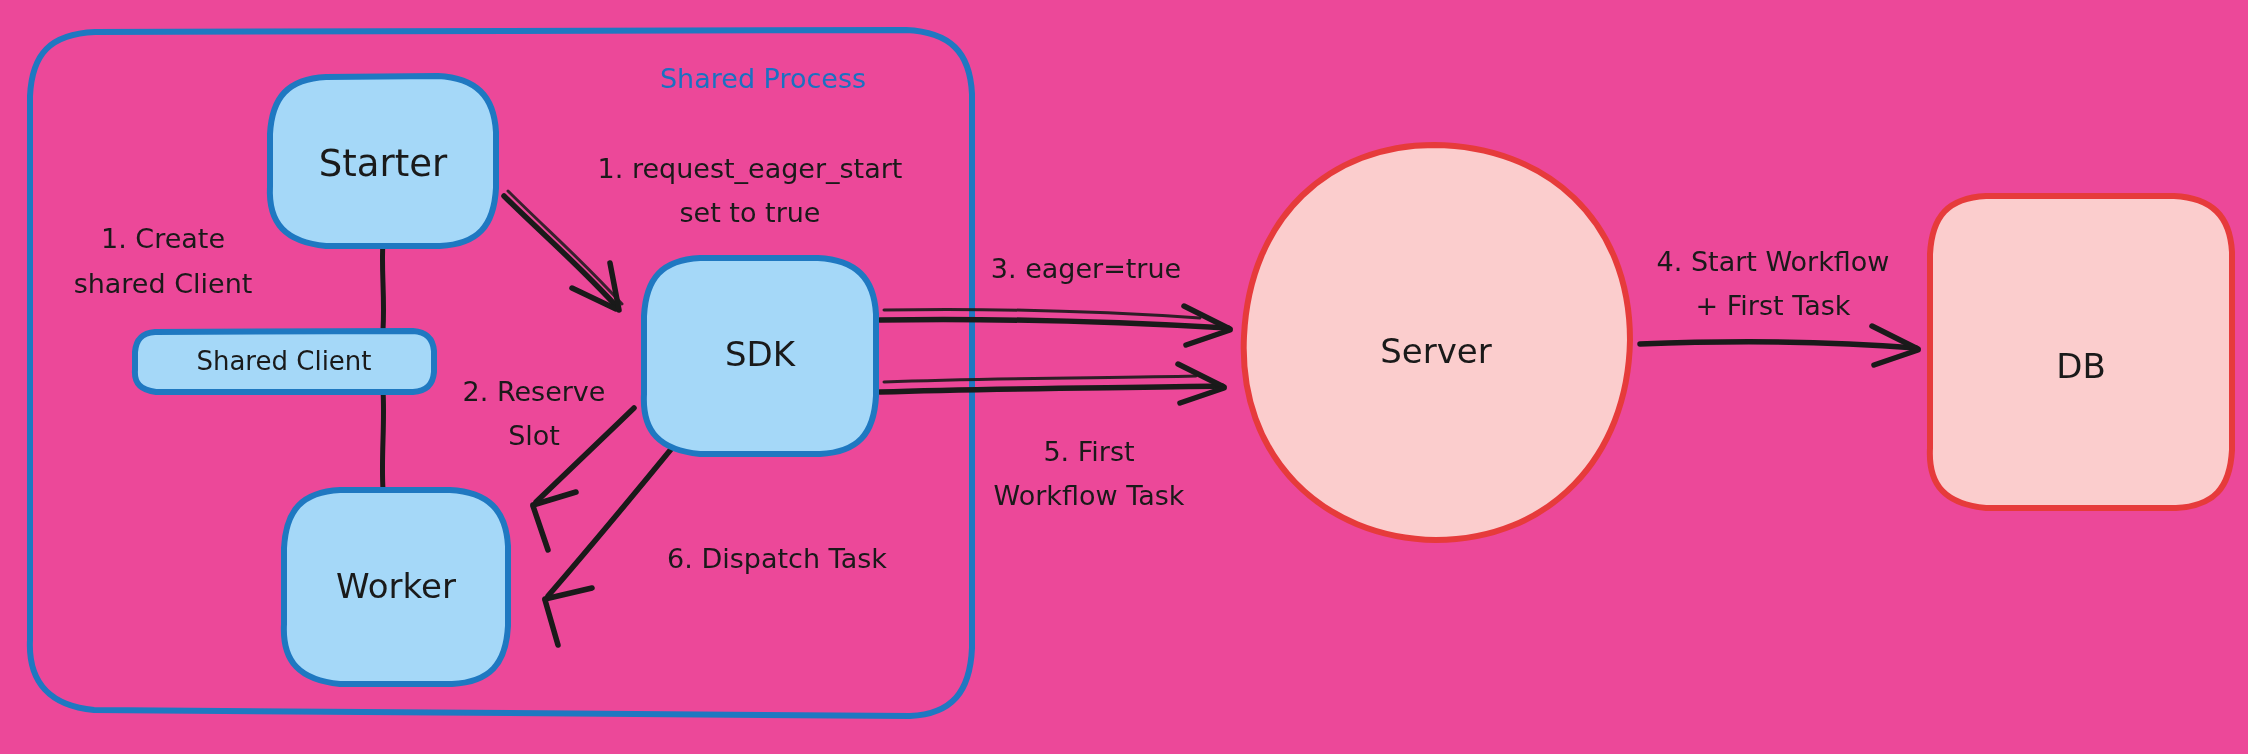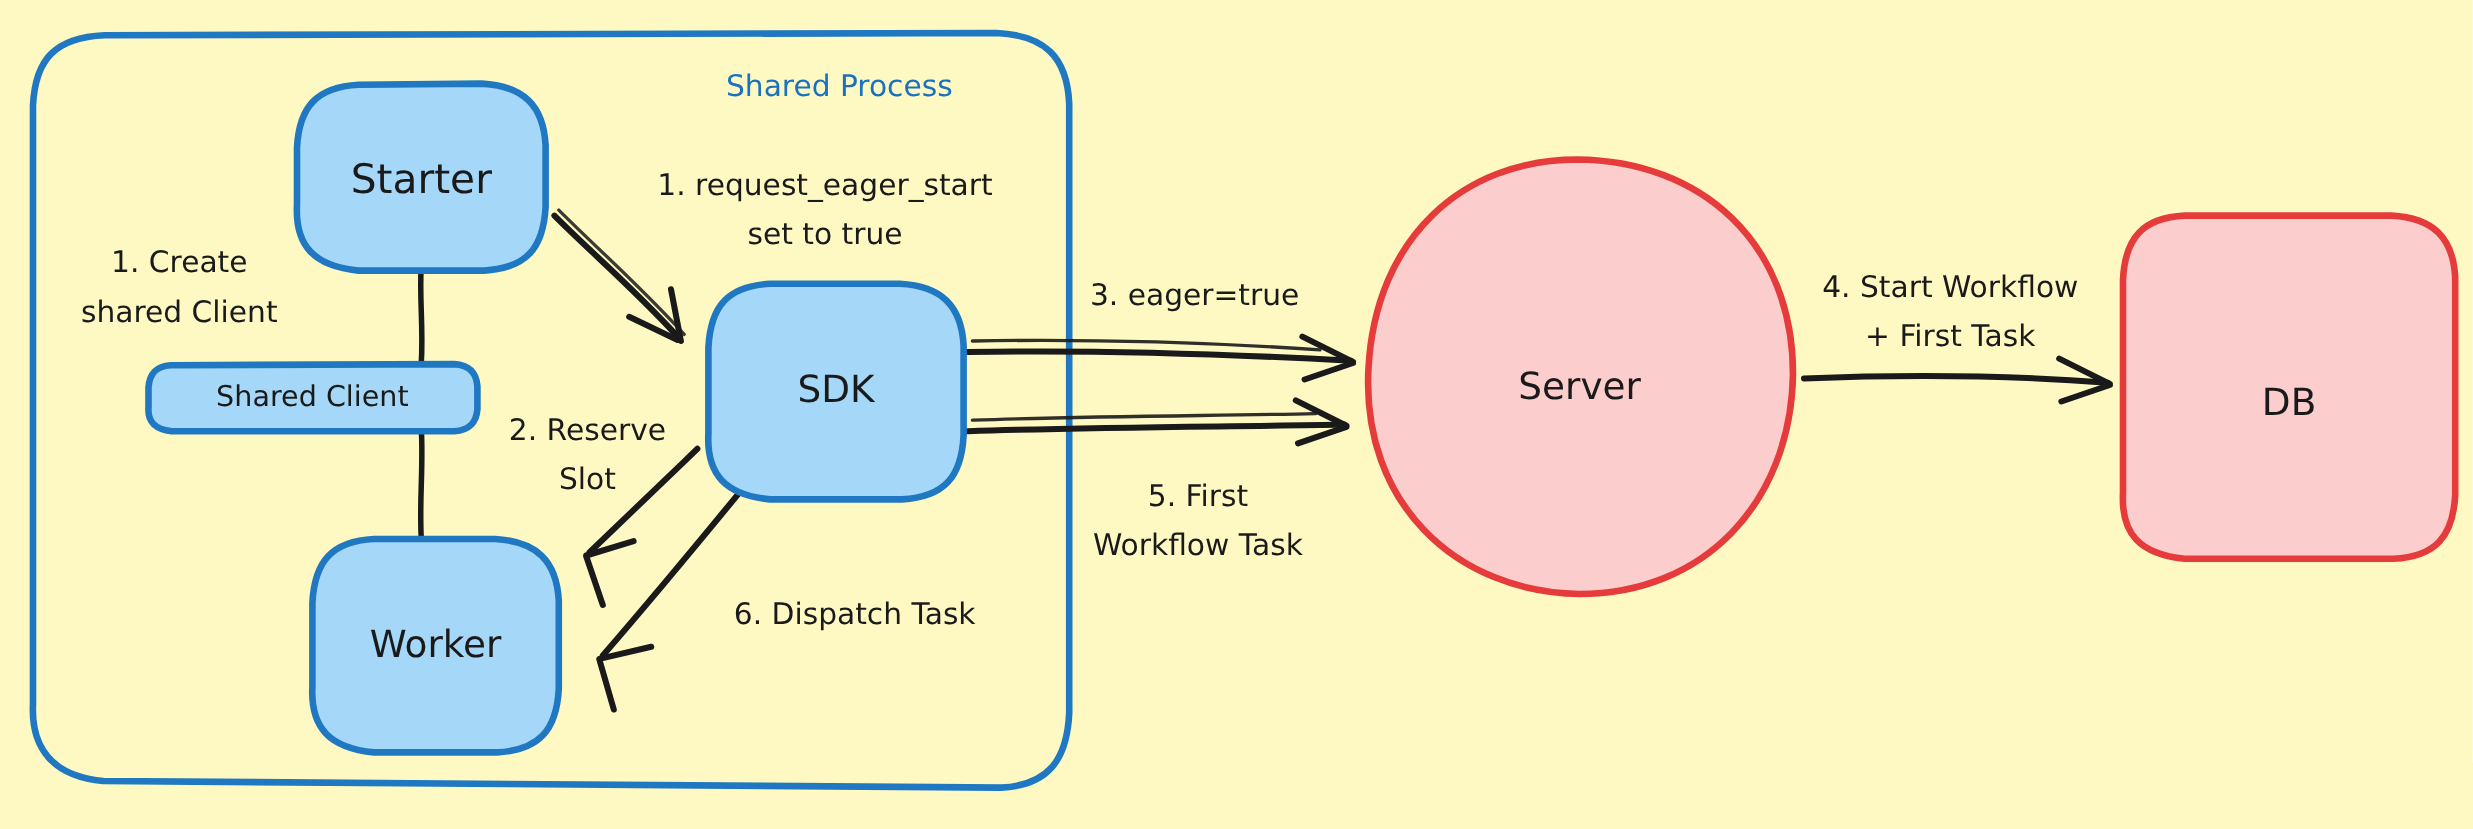--- a/index.html
+++ b/index.html
@@ -7,21 +7,21 @@
     padding: 0;
     background: #ffffff;
   }
   body {
     font-family: "DejaVu Sans", sans-serif;
   }
   #canvas {
     position: relative;
     width: 2248px;
     height: 754px;
-    background: #fef9c3;
+    background: #ec4899;
     overflow: hidden;
   }
   #canvas svg {
     position: absolute;
     top: 0;
     left: 0;
     width: 2248px;
     height: 754px;
   }
   .node-label {

